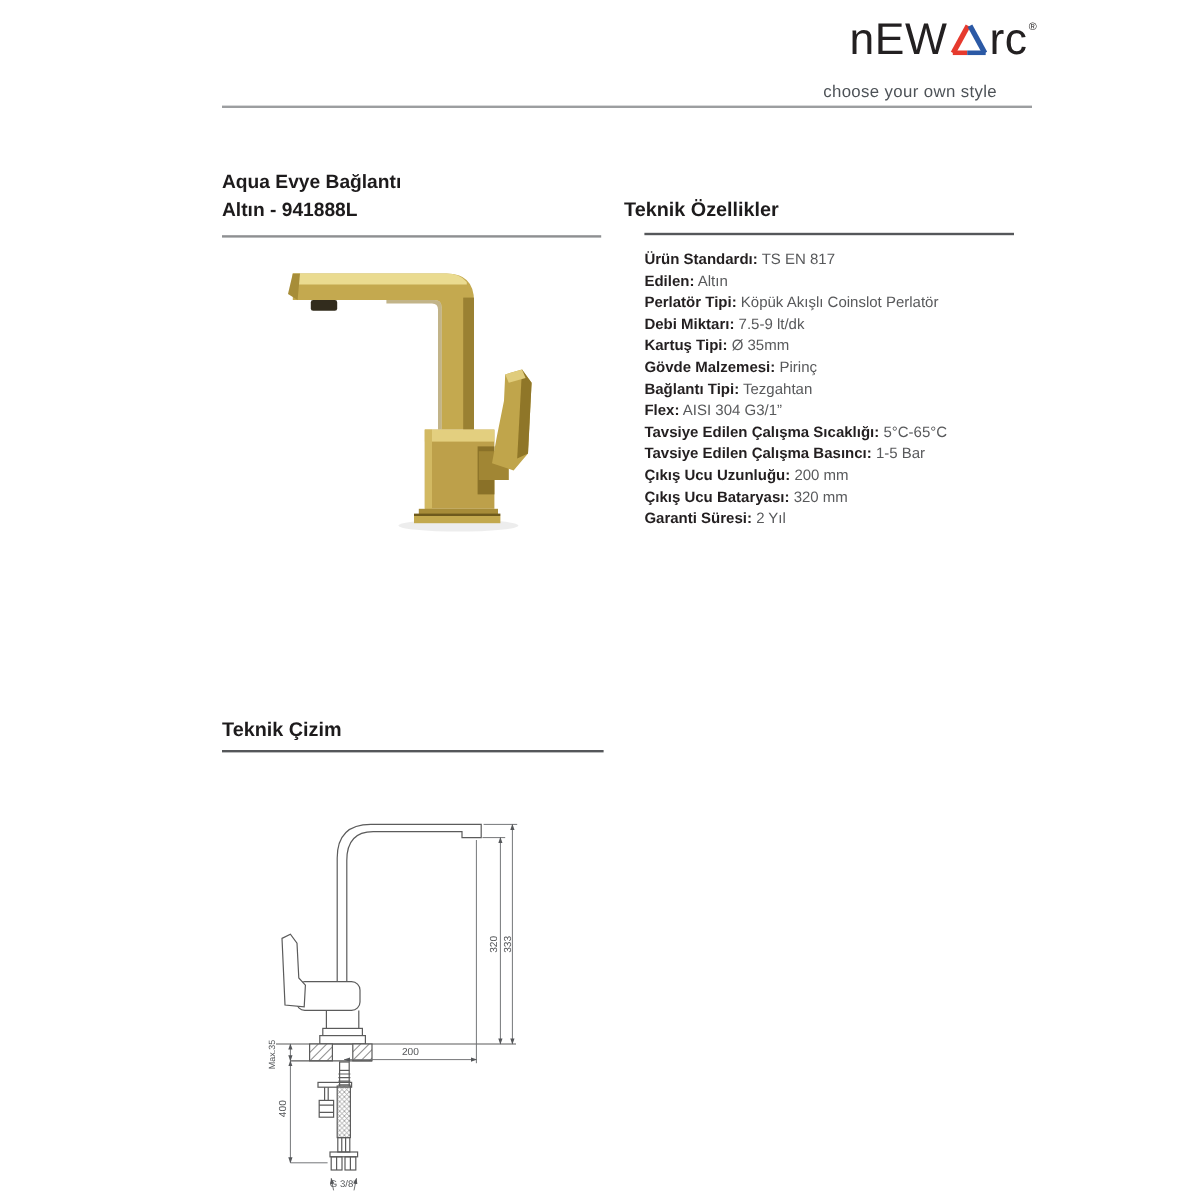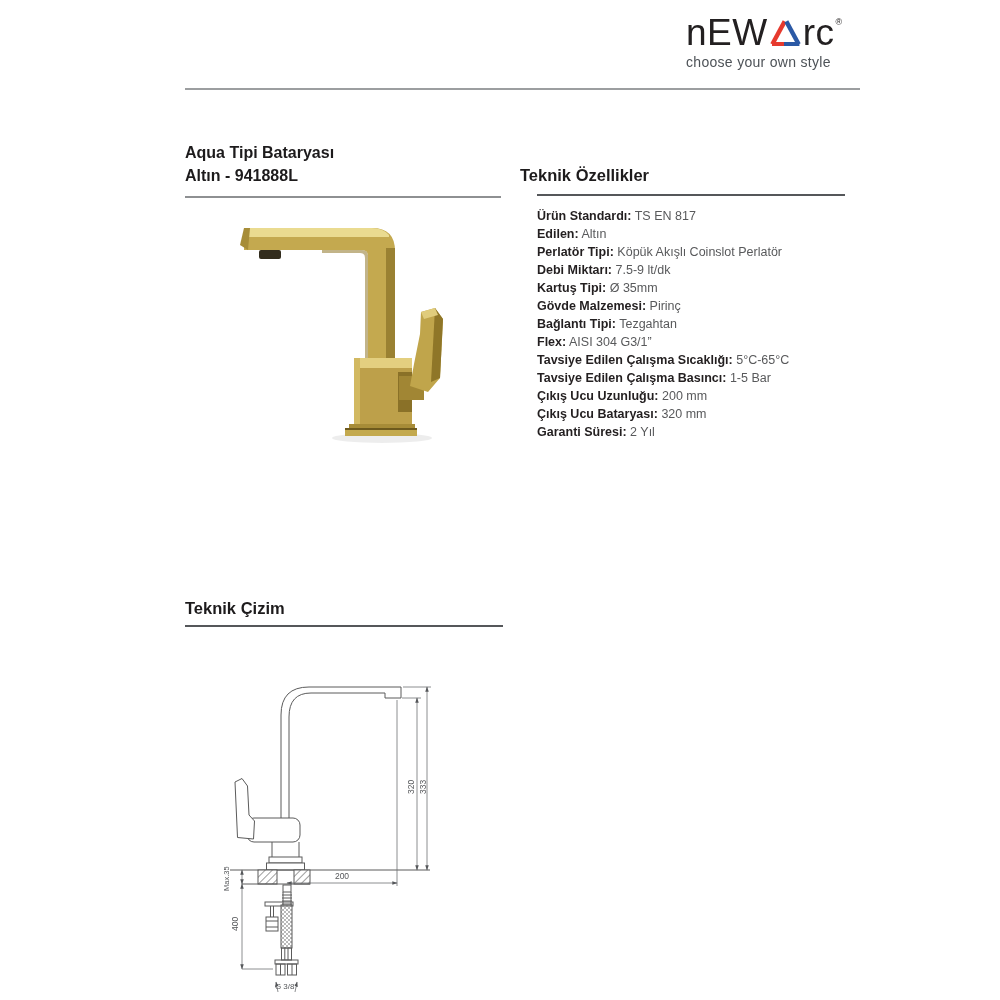--- a/index.html
+++ b/index.html
@@ -2,25 +2,25 @@
 <html><head>
 <meta charset="utf-8">
 <style>
   html,body{margin:0;padding:0;background:#ffffff;}
   .page{
     position:relative;width:1000px;height:1000px;background:#ffffff;overflow:hidden;
     font-family:"Liberation Sans", sans-serif;color:#221f20;
   }
   
   .logo{position:absolute;left:686px;top:14px;width:178px;}
-  .logo-word{display:flex;align-items:flex-end;line-height:1;}
+  .logo-word{display:flex;align-items:flex-end;line-height:1;justify-content:flex-end;}
   .logo-letters{font-size:37px;letter-spacing:.5px;color:#232021;font-weight:400;}
   .logo-tri{margin:0 1px 5px 1px;}
   .logo-reg{font-size:9px;color:#232021;margin:0 0 24px 1px;}
-  .logo-tagline{font-size:14px;color:#4d5257;letter-spacing:.3px;margin-top:3px;white-space:nowrap;}
+  .logo-tagline{font-size:14px;color:#4d5257;letter-spacing:.3px;margin-top:17px;white-space:nowrap;}
   .top-rule{position:absolute;left:185px;top:88px;width:675px;height:2px;background:#9c9ea0;}
   
   .prod-title{position:absolute;left:185px;top:141px;font-size:16px;font-weight:700;line-height:23px;color:#1d1b1c;}
   .title-rule{position:absolute;left:185px;top:196px;width:316px;height:2px;background:#8e9092;}
   
   .prod-img{position:absolute;left:202px;top:206px;}
   
   .specs-head{position:absolute;left:520px;top:166px;font-size:16.5px;font-weight:700;color:#1d1b1c;}
   .specs-rule{position:absolute;left:537px;top:194px;width:308px;height:2px;background:#55575a;}
   .spec-list{position:absolute;left:537px;top:207px;width:330px;}
@@ -48,21 +48,21 @@
         <path d="M15,25 H30.4" stroke="#2b59a5" stroke-width="4" fill="none"></path>
       </svg>
       <span class="logo-letters">rc</span>
       <span class="logo-reg">®</span>
     </div>
     <div class="logo-tagline">choose your own style</div>
   </div>
   <div class="top-rule"></div>
 
   <div class="prod-title">
-    <div>Aqua Tipi Bataryası</div>
+    <div>Aqua Evye Bağlantı</div>
     <div>Altın - 941888L</div>
   </div>
   <div class="title-rule"></div>
 
   <svg class="prod-img" width="285" height="240" viewBox="0 0 285 240">
     <ellipse cx="180" cy="232" rx="50" ry="5" fill="#000000" opacity="0.07"></ellipse>
 
     <path d="M42,22 H170 Q193,22 193,45 V152 H166 V50 Q166,44 160,44 H42 Z" fill="#c4a94f"></path>
     <path d="M42,22 H170 Q181,22 187,29 L187,31 L42,31 Z" fill="#eadb90"></path>
     <rect x="184" y="42" width="9" height="110" fill="#9a8132"></rect>

